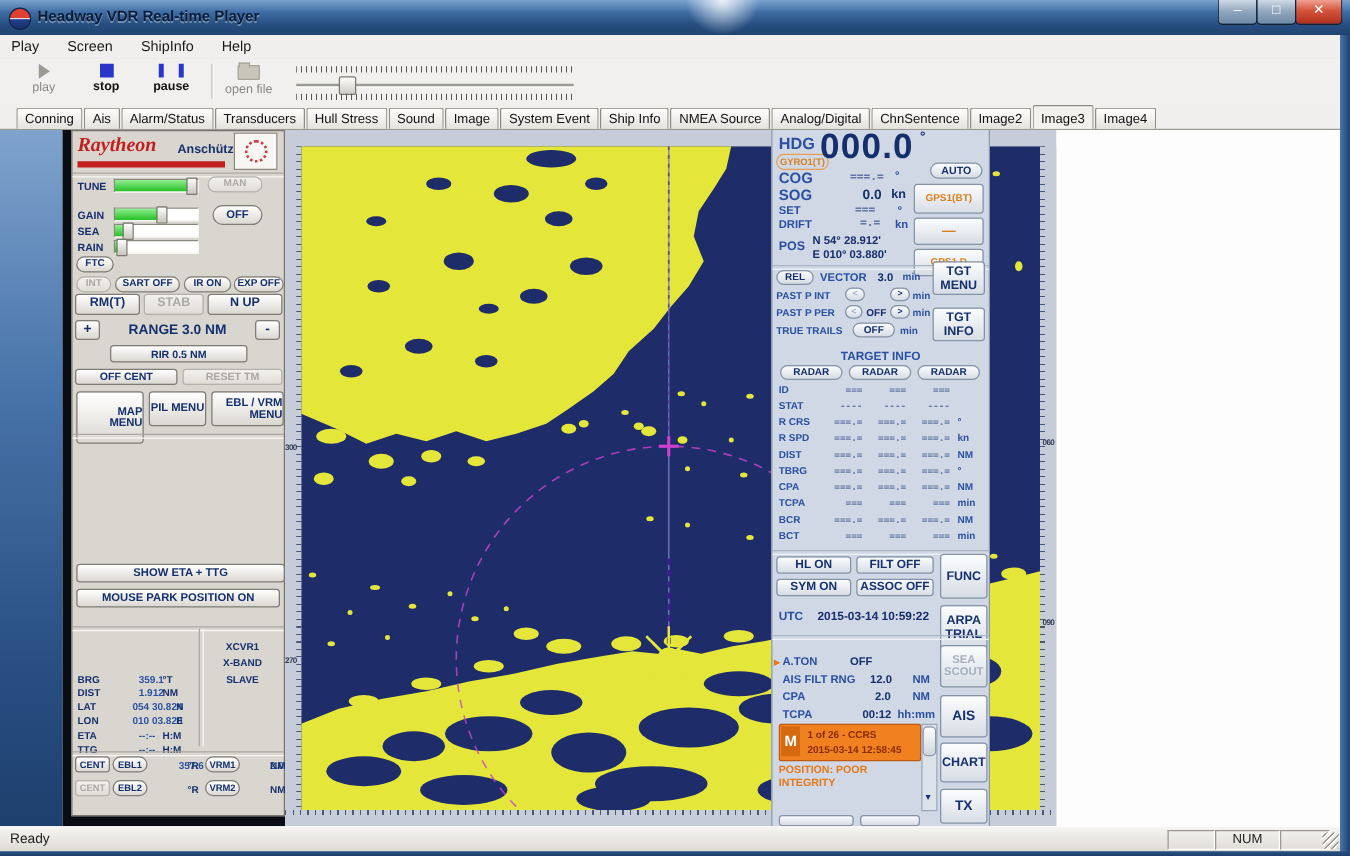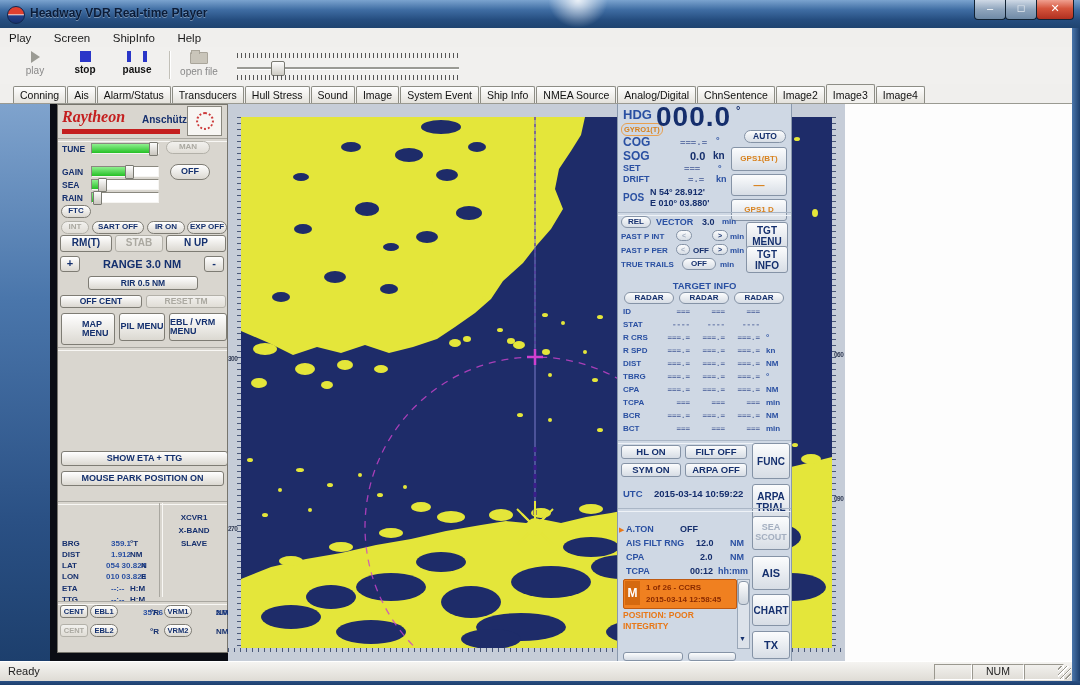--- a/index.html
+++ b/index.html
@@ -50,21 +50,21 @@
   .brandmain{color:#c41f1f;font-family:"Liberation Serif",serif;font-style:italic;font-weight:bold;font-size:16px;}
   .brandsub{color:#16306e;font-weight:bold;font-size:10px;}
   .redbar{background:#c41f1f;height:5px;}
   .logobox{border:1px solid #8a887f;background:#f7f6f3;}
   .logoring{border:2px dotted #cc3a3a;border-radius:50%;}
   .slab{color:#16306e;font-weight:bold;font-size:8.5px;}
   .strackL{background:#fff;border:1px solid;border-color:#8a887f #f6f5f2 #f6f5f2 #8a887f;}
   .sfill{height:100%;background:linear-gradient(#8ff08f,#25c025);}
   .sth{position:absolute;top:-2px;width:7px;height:12px;background:linear-gradient(#fdfdfd,#c9c6be);border:1px solid #7a7a72;border-radius:1px;}
   .b3{background:linear-gradient(#ffffff,#dbd8d1);border:1px solid #7e7c74;border-radius:3px;color:#14306e;font-weight:bold;
-      display:flex;align-items:center;justify-content:center;text-align:left;line-height:1.05;box-sizing:border-box;}
+      display:flex;align-items:center;justify-content:center;text-align:right;line-height:1.05;box-sizing:border-box;}
   .b3.pill{border-radius:8px;}
   .b3.dis{color:#aba9a1;border-color:#b3b1a9;background:linear-gradient(#f2f1ee,#e0ddd6);}
   .groove{height:2px;border-top:1px solid #a9a7a0;border-bottom:1px solid #f8f7f4;}
   .navlbl{color:#16306e;font-weight:bold;font-size:8px;}
   .navval{color:#2a50a2;font-weight:bold;font-size:8px;padding-left:21px;}
   .vline{width:2px;border-left:1px solid #a9a7a0;border-right:1px solid #f8f7f4;}
   
   .radar{left:228px;top:0;width:617px;height:557px;background:#c6cdd8;}
   .bandH{left:0;width:617px;height:13px;background:#c6cdd8;}
   .bandV{top:13px;width:13px;height:531px;background:#c6cdd8;}
@@ -197,21 +197,21 @@
       <div class="abs b3" style="left:108px;top:130px;width:60px;height:17px;font-size:10px;">N UP</div>
 
       <div class="abs b3" style="left:2px;top:151px;width:20px;height:16px;font-size:11px;">+</div>
       <span class="abs" style="left:26px;top:153px;width:116px;text-align:center;color:#14306e;font-weight:bold;font-size:11px;">RANGE 3.0 NM</span>
       <div class="abs b3" style="left:146px;top:151px;width:20px;height:16px;font-size:11px;">-</div>
 
       <div class="abs b3" style="left:30px;top:171px;width:110px;height:14px;font-size:8.5px;">RIR 0.5 NM</div>
       <div class="abs b3" style="left:2px;top:190px;width:82px;height:13px;font-size:8.5px;">OFF CENT</div>
       <div class="abs b3 dis" style="left:88px;top:190px;width:80px;height:13px;font-size:8.5px;">RESET TM</div>
 
-      <div class="abs b3" style="left:3px;top:208px;width:54px;height:32px;font-size:9px;white-space:pre-line;padding-left:20px;">MAP MENU</div>
+      <div class="abs b3" style="left:3px;top:208px;width:54px;height:42px;font-size:9px;white-space:pre-line;padding-left:20px;">MAP MENU</div>
       <div class="abs b3" style="left:61px;top:208px;width:46px;height:28px;font-size:9px;">PIL MENU</div>
       <div class="abs b3" style="left:111px;top:208px;width:58px;height:28px;font-size:9px;">EBL / VRM MENU</div>
       <div class="abs groove" style="left:0;top:242px;width:169px;"></div>
 
       <div class="abs b3" style="left:3px;top:346px;width:167px;height:15px;font-size:9px;">SHOW ETA + TTG</div>
       <div class="abs b3" style="left:3px;top:366px;width:163px;height:15px;font-size:9px;">MOUSE PARK POSITION ON</div>
 
       <div class="abs groove" style="left:0;top:396px;width:169px;"></div>
       <div class="abs vline" style="left:101px;top:398px;height:94px;"></div>
       <span class="abs navlbl" style="left:4px;top:434px;">BRG</span>
@@ -452,21 +452,21 @@
       <div class="abs rbtn pill" style="left:94px;top:126px;width:16px;height:11px;font-size:7px;">&gt;</div>
       <span class="abs rl" style="left:112px;top:128px;font-size:8px;">min</span>
       <span class="abs rl" style="left:3px;top:142px;font-size:8px;">PAST P PER</span>
       <div class="abs rbtn pill dis" style="left:58px;top:140px;width:14px;height:11px;font-size:7px;">&lt;</div>
       <span class="abs rv" style="left:75px;top:142px;font-size:8px;">OFF</span>
       <div class="abs rbtn pill" style="left:94px;top:140px;width:16px;height:11px;font-size:7px;">&gt;</div>
       <span class="abs rl" style="left:112px;top:142px;font-size:8px;">min</span>
       <span class="abs rl" style="left:3px;top:156px;font-size:8px;">TRUE TRAILS</span>
       <div class="abs rbtn pill" style="left:64px;top:154px;width:34px;height:12px;font-size:8px;">OFF</div>
       <span class="abs rl" style="left:102px;top:156px;font-size:8px;">min</span>
-      <div class="abs rbtn" style="left:128px;top:118px;width:42px;height:27px;font-size:10px;">TGT MENU</div>
+      <div class="abs rbtn" style="left:128px;top:105px;width:42px;height:27px;font-size:10px;">TGT MENU</div>
       <div class="abs rbtn" style="left:128px;top:142px;width:42px;height:27px;font-size:10px;">TGT INFO</div>
 
       <span class="abs rl" style="left:0;top:176px;width:173px;text-align:center;font-size:9.5px;">TARGET INFO</span>
       <div class="abs rbtn pill" style="left:6px;top:188px;width:50px;height:12px;font-size:8px;">RADAR</div>
       <div class="abs rbtn pill" style="left:61px;top:188px;width:50px;height:12px;font-size:8px;">RADAR</div>
       <div class="abs rbtn pill" style="left:116px;top:188px;width:50px;height:12px;font-size:8px;">RADAR</div>
 
       <div class="trow" style="top:203px;">
           <span class="tl">ID</span>
           <span class="tv" style="left:42px;">===</span>
@@ -535,21 +535,21 @@
           <span class="tv" style="left:42px;">===</span>
           <span class="tv" style="left:77px;">===</span>
           <span class="tv" style="left:112px;">===</span>
           <span class="tu">min</span>
         </div>
       <div class="rsep" style="top:336px;"></div>
 
       <div class="abs rbtn" style="left:3px;top:341px;width:60px;height:14px;font-size:9.5px;">HL ON</div>
       <div class="abs rbtn" style="left:67px;top:341px;width:62px;height:14px;font-size:9.5px;">FILT OFF</div>
       <div class="abs rbtn" style="left:3px;top:359px;width:60px;height:14px;font-size:9.5px;">SYM ON</div>
-      <div class="abs rbtn" style="left:67px;top:359px;width:62px;height:14px;font-size:9.5px;">ARPA OFF</div>
+      <div class="abs rbtn" style="left:67px;top:359px;width:62px;height:14px;font-size:9.5px;">ASSOC OFF</div>
       <div class="abs rbtn" style="left:134px;top:339px;width:38px;height:36px;font-size:10px;">FUNC</div>
       <span class="abs rl" style="left:5px;top:384px;font-size:9.5px;">UTC</span>
       <span class="abs rv" style="left:36px;top:384px;font-size:9.5px;">2015-03-14 10:59:22</span>
       <div class="abs rbtn" style="left:134px;top:380px;width:38px;height:36px;font-size:10px;">ARPA TRIAL</div>
       <div class="rsep" style="top:404px;"></div>
 
       <span class="abs" style="left:1px;top:422px;color:#e87818;font-size:7px;">▶</span>
       <span class="abs rl" style="left:8px;top:420px;font-size:9px;">A.TON</span>
       <span class="abs rv" style="left:62px;top:420px;font-size:9px;">OFF</span>
       <span class="abs rl" style="left:8px;top:434px;font-size:9px;">AIS FILT RNG</span>

